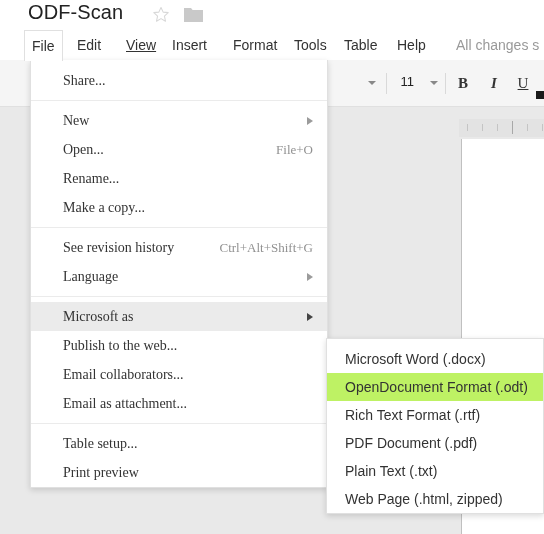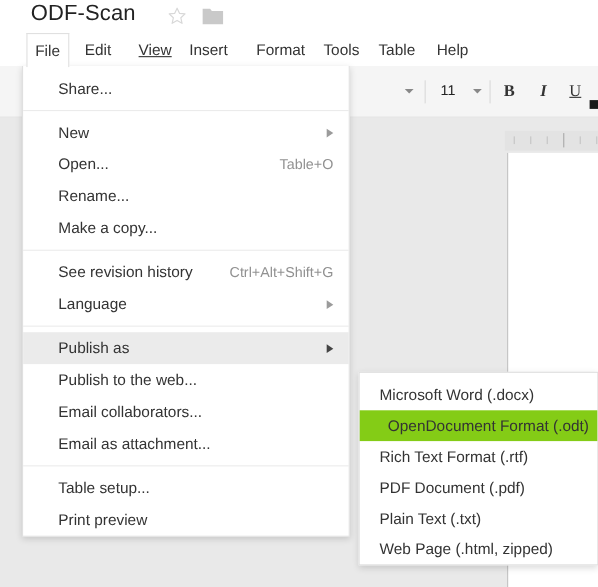--- a/index.html
+++ b/index.html
@@ -170,29 +170,30 @@
     left: 461px; top: 32px;
     width: 83px; height: 395px;
     background: #ffffff;
     border-left: 1px solid #c0c0c0;
     box-sizing: border-box;
   }
 
   
   .menu-panel {
     position: absolute;
-    left: 20px; top: 60px;
+    left: 30px; top: 60px;
     width: 298px;
     background: #ffffff;
     border: 1px solid #e0e0e0;
     border-top: none;
     box-shadow: 0 2px 6px rgba(0,0,0,0.15);
     box-sizing: border-box;
     z-index: 30;
     padding: 6px 0 0 0;
+    font-family: Liberation Serif, serif;
   }
   .mi {
     position: relative;
     height: 29px;
     line-height: 29px;
     font-size: 14px;
     color: #333333;
     padding: 0 14px 0 32px;
     white-space: nowrap;
     cursor: default;
@@ -236,21 +237,21 @@
   .smi {
     height: 28px;
     line-height: 28px;
     font-size: 14px;
     color: #333333;
     padding: 0 0 0 18px;
     white-space: nowrap;
     cursor: default;
     box-sizing: border-box;
   }
-  .smi.hl { background: #84cc16; text-align: center; }
+  .smi.hl { background: #bef264; }
 </style>
 </head>
 <body>
 
 <div id="app">
 
   <div class="titlebar">
     <div class="doc-title">ODF-Scan</div>
     <div class="star-icon">
       <svg viewBox="0 0 20 20" width="18" height="18">
@@ -266,20 +267,21 @@
 
   <div class="menubar">
     <div class="menu-item active" style="left:24px;">File</div>
     <div class="menu-item" style="left:70px;">Edit</div>
     <div class="menu-item" style="left:119px;text-decoration:underline;">View</div>
     <div class="menu-item" style="left:165px;">Insert</div>
     <div class="menu-item" style="left:226px;">Format</div>
     <div class="menu-item" style="left:287px;">Tools</div>
     <div class="menu-item" style="left:337px;">Table</div>
     <div class="menu-item" style="left:390px;">Help</div>
+    <div class="save-status">All changes s</div>
   </div>
 
   <div class="toolbar">
     <div class="tb-caret" style="left:368px;"></div>
     <div class="tb-sep" style="left:386px;"></div>
     <div class="tb-fontsize" style="left:392px;">11</div>
     <div class="tb-caret" style="left:430px;"></div>
     <div class="tb-sep" style="left:445px;"></div>
     <div class="tb-btn tb-b" style="left:452px;">B</div>
     <div class="tb-btn tb-i" style="left:483px;">I</div>
@@ -305,42 +307,42 @@
       <span>Share...</span>
     </div>
     <div class="sep"></div>
 
     <div class="mi">
       <span>New</span>
       <span class="arrow"></span>
     </div>
     <div class="mi">
       <span>Open...</span>
-      <span class="accel">Table+O</span>
+      <span class="accel">File+O</span>
     </div>
     <div class="mi">
       <span>Rename...</span>
     </div>
     <div class="mi">
       <span>Make a copy...</span>
     </div>
     <div class="sep"></div>
 
     <div class="mi">
       <span>See revision history</span>
       <span class="accel">Ctrl+Alt+Shift+G</span>
     </div>
     <div class="mi">
       <span>Language</span>
       <span class="arrow"></span>
     </div>
     <div class="sep"></div>
 
     <div class="mi hl">
-      <span>Publish as</span>
+      <span>Microsoft as</span>
       <span class="arrow"></span>
     </div>
     <div class="mi">
       <span>Publish to the web...</span>
     </div>
     <div class="mi">
       <span>Email collaborators...</span>
     </div>
     <div class="mi">
       <span>Email as attachment...</span>

